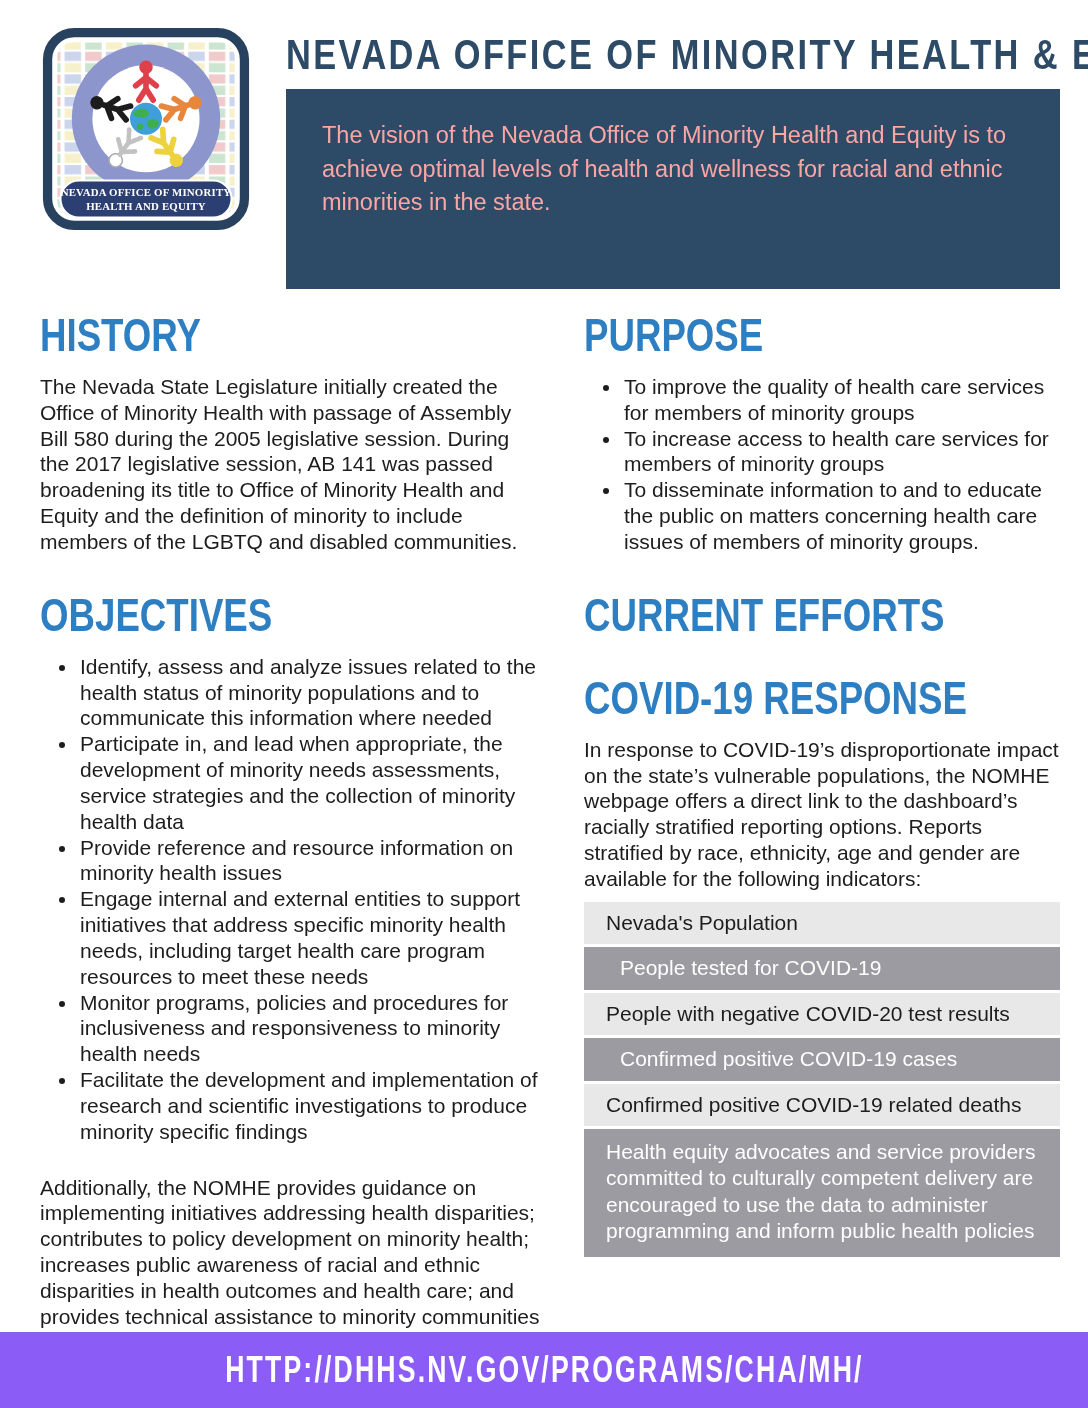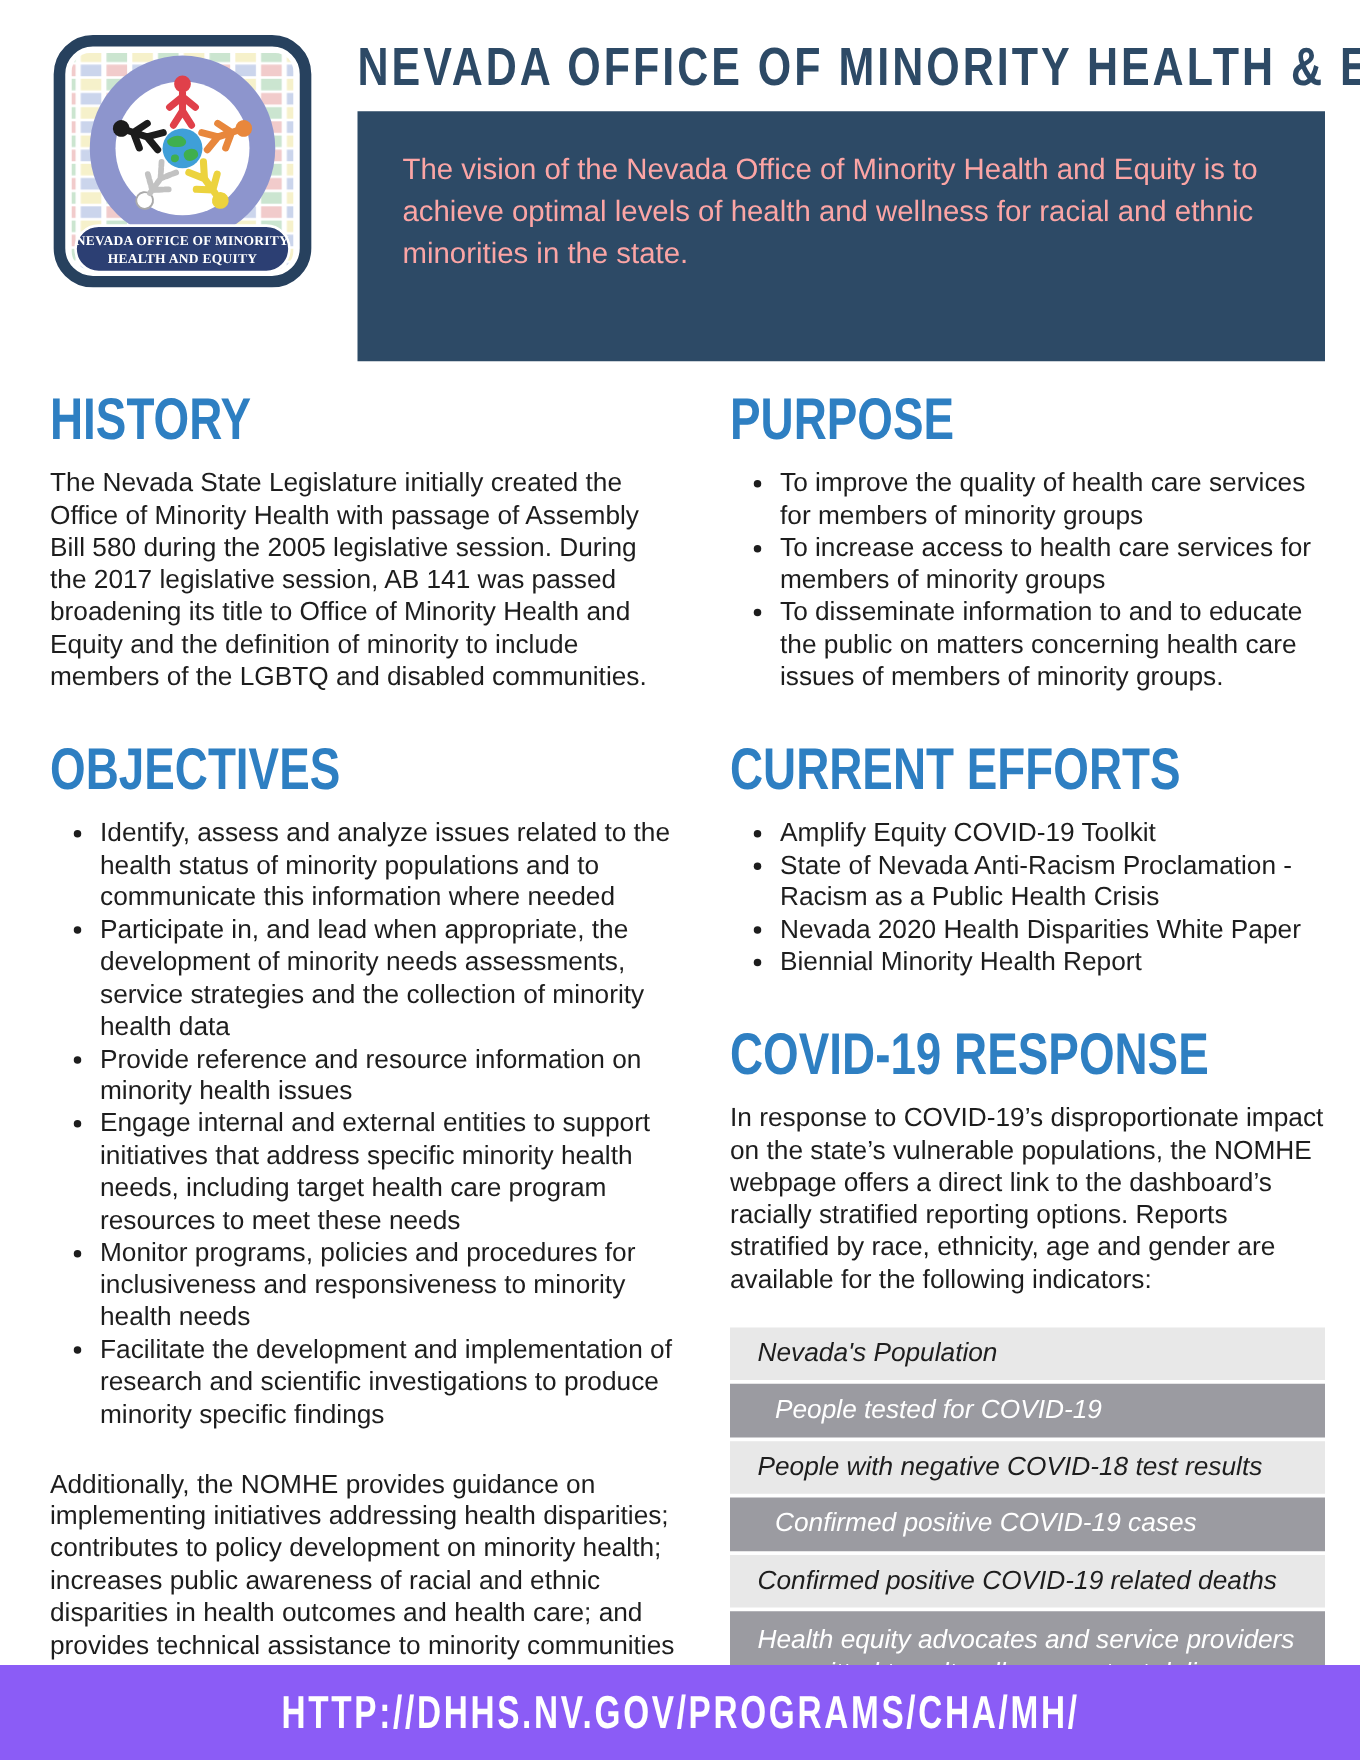--- a/index.html
+++ b/index.html
@@ -54,21 +54,21 @@
   }
   .body-text { font-size: 21px; line-height: 1.23; }
   ul.bullets { margin: 2px 0 0 0; padding-left: 38px; list-style: disc; }
   ul.bullets li { font-size: 21px; line-height: 1.23; padding-left: 2px; }
 
   .section { margin-top: 0; }
   .section + .section { margin-top: 36px; }
   .follow-paragraph { margin-top: 30px; }
 
   
-  .indicator-list { margin-top: 25px; font-style: italic; }
+  .indicator-list { margin-top: 10px; }
   .indicator {
     padding: 8px 22px;
     margin-bottom: 3px;
     font-size: 21px;
     line-height: 1.26;
   }
   .indicator.light { background: #e8e8e8; color: #1d1d1d; }
   .indicator.dark  { background: #9b9ba1; color: #ffffff; padding-left: 36px; }
   .indicator.multi { padding: 10px 22px 12px 22px; }
 
@@ -204,36 +204,30 @@
         <h2 class="section-heading">PURPOSE</h2>
         <ul class="bullets">
           <li>To improve the quality of health care services for members of minority groups</li>
           <li>To increase access to health care services for members of minority groups</li>
           <li>To disseminate information to and to educate the public on matters concerning health care issues of members of minority groups.</li>
         </ul>
       </div>
 
       <div class="section">
         <h2 class="section-heading">CURRENT EFFORTS</h2>
-        <ul class="bullets">
-          <li>Amplify Equity COVID-19 Toolkit</li>
-          <li>State of Nevada Anti-Racism Proclamation - Racism as a Public Health Crisis</li>
-          <li>Nevada 2020 Health Disparities White Paper</li>
-          <li>Biennial Minority Health Report</li>
-        </ul>
       </div>
 
       <div class="section">
         <h2 class="section-heading">COVID-19 RESPONSE</h2>
         <p class="body-text">In response to COVID-19’s disproportionate impact on the state’s vulnerable populations, the NOMHE webpage offers a direct link to the dashboard’s racially stratified reporting options. Reports stratified by race, ethnicity, age and gender are available for the following indicators:</p>
 
         <div class="indicator-list">
           <div class="indicator light">Nevada's Population</div>
           <div class="indicator dark">People tested for COVID-19</div>
-          <div class="indicator light">People with negative COVID-18 test results</div>
+          <div class="indicator light">People with negative COVID-20 test results</div>
           <div class="indicator dark">Confirmed positive COVID-19 cases</div>
           <div class="indicator light">Confirmed positive COVID-19 related deaths</div>
           <div class="indicator dark multi">Health equity advocates and service providers committed to culturally competent delivery are encouraged to use the data to administer programming and inform public health policies</div>
         </div>
       </div>
 
     </div>
   </div>
 
   <div class="footer">

